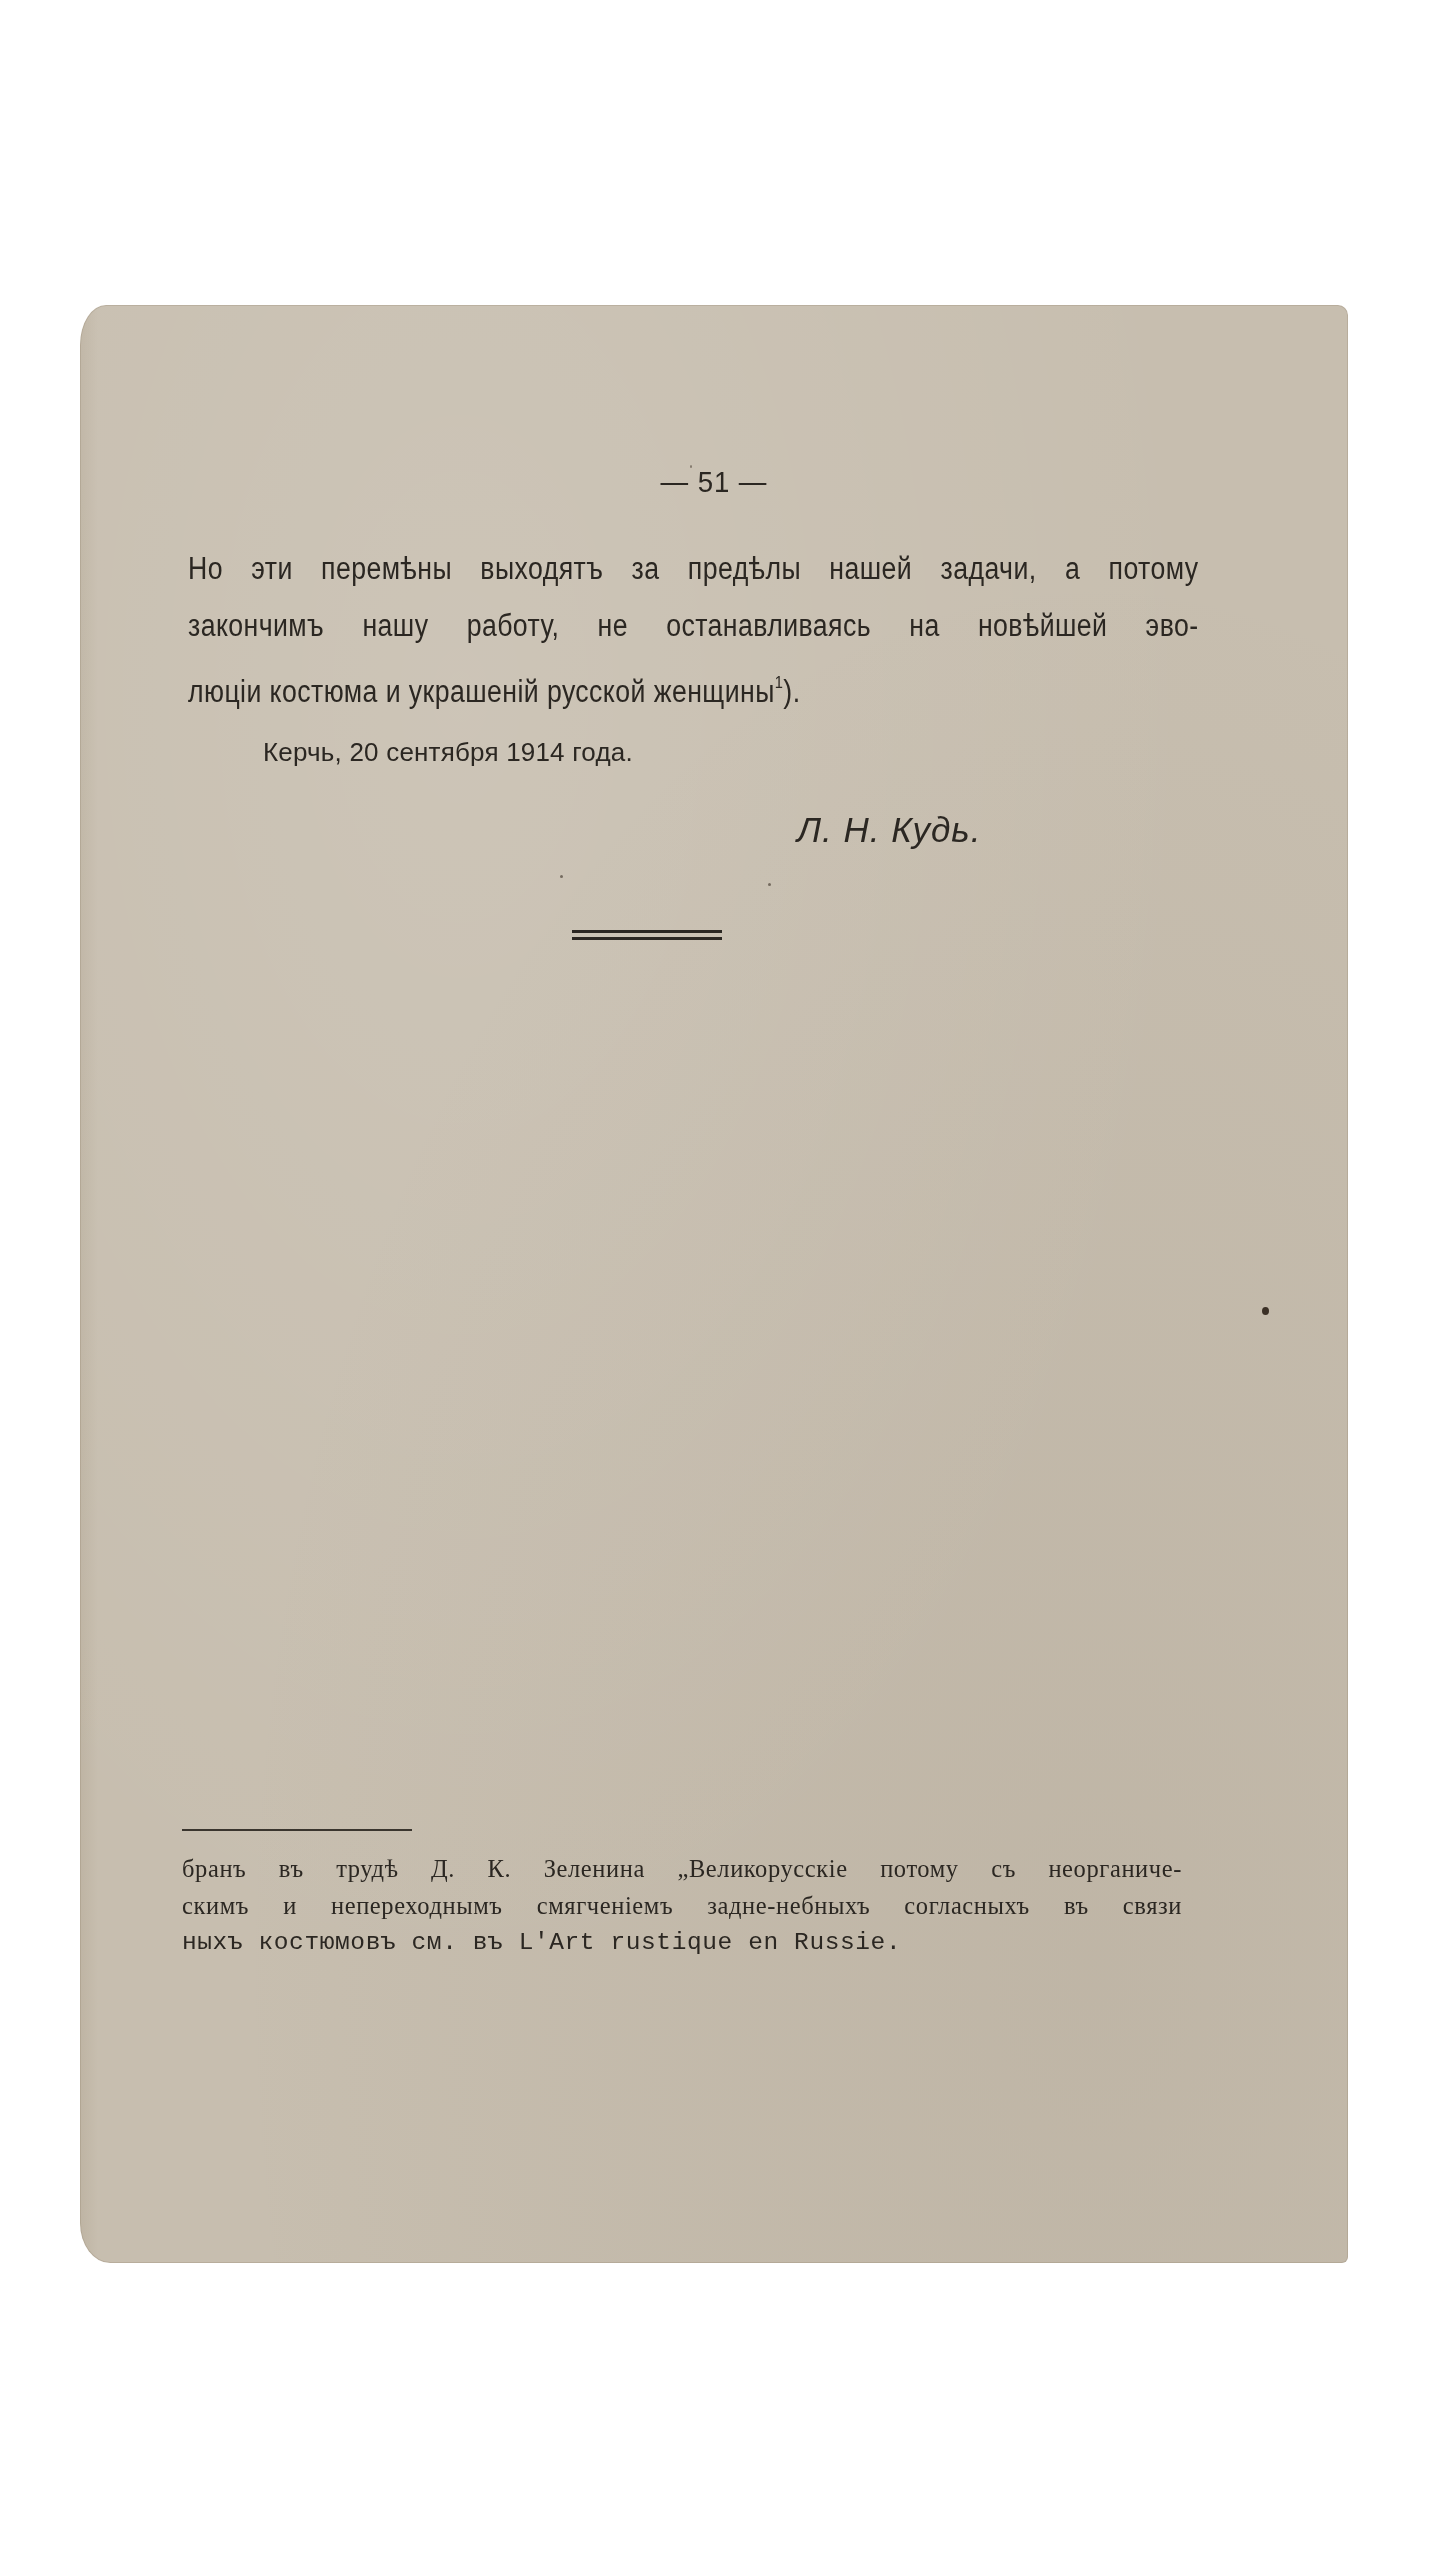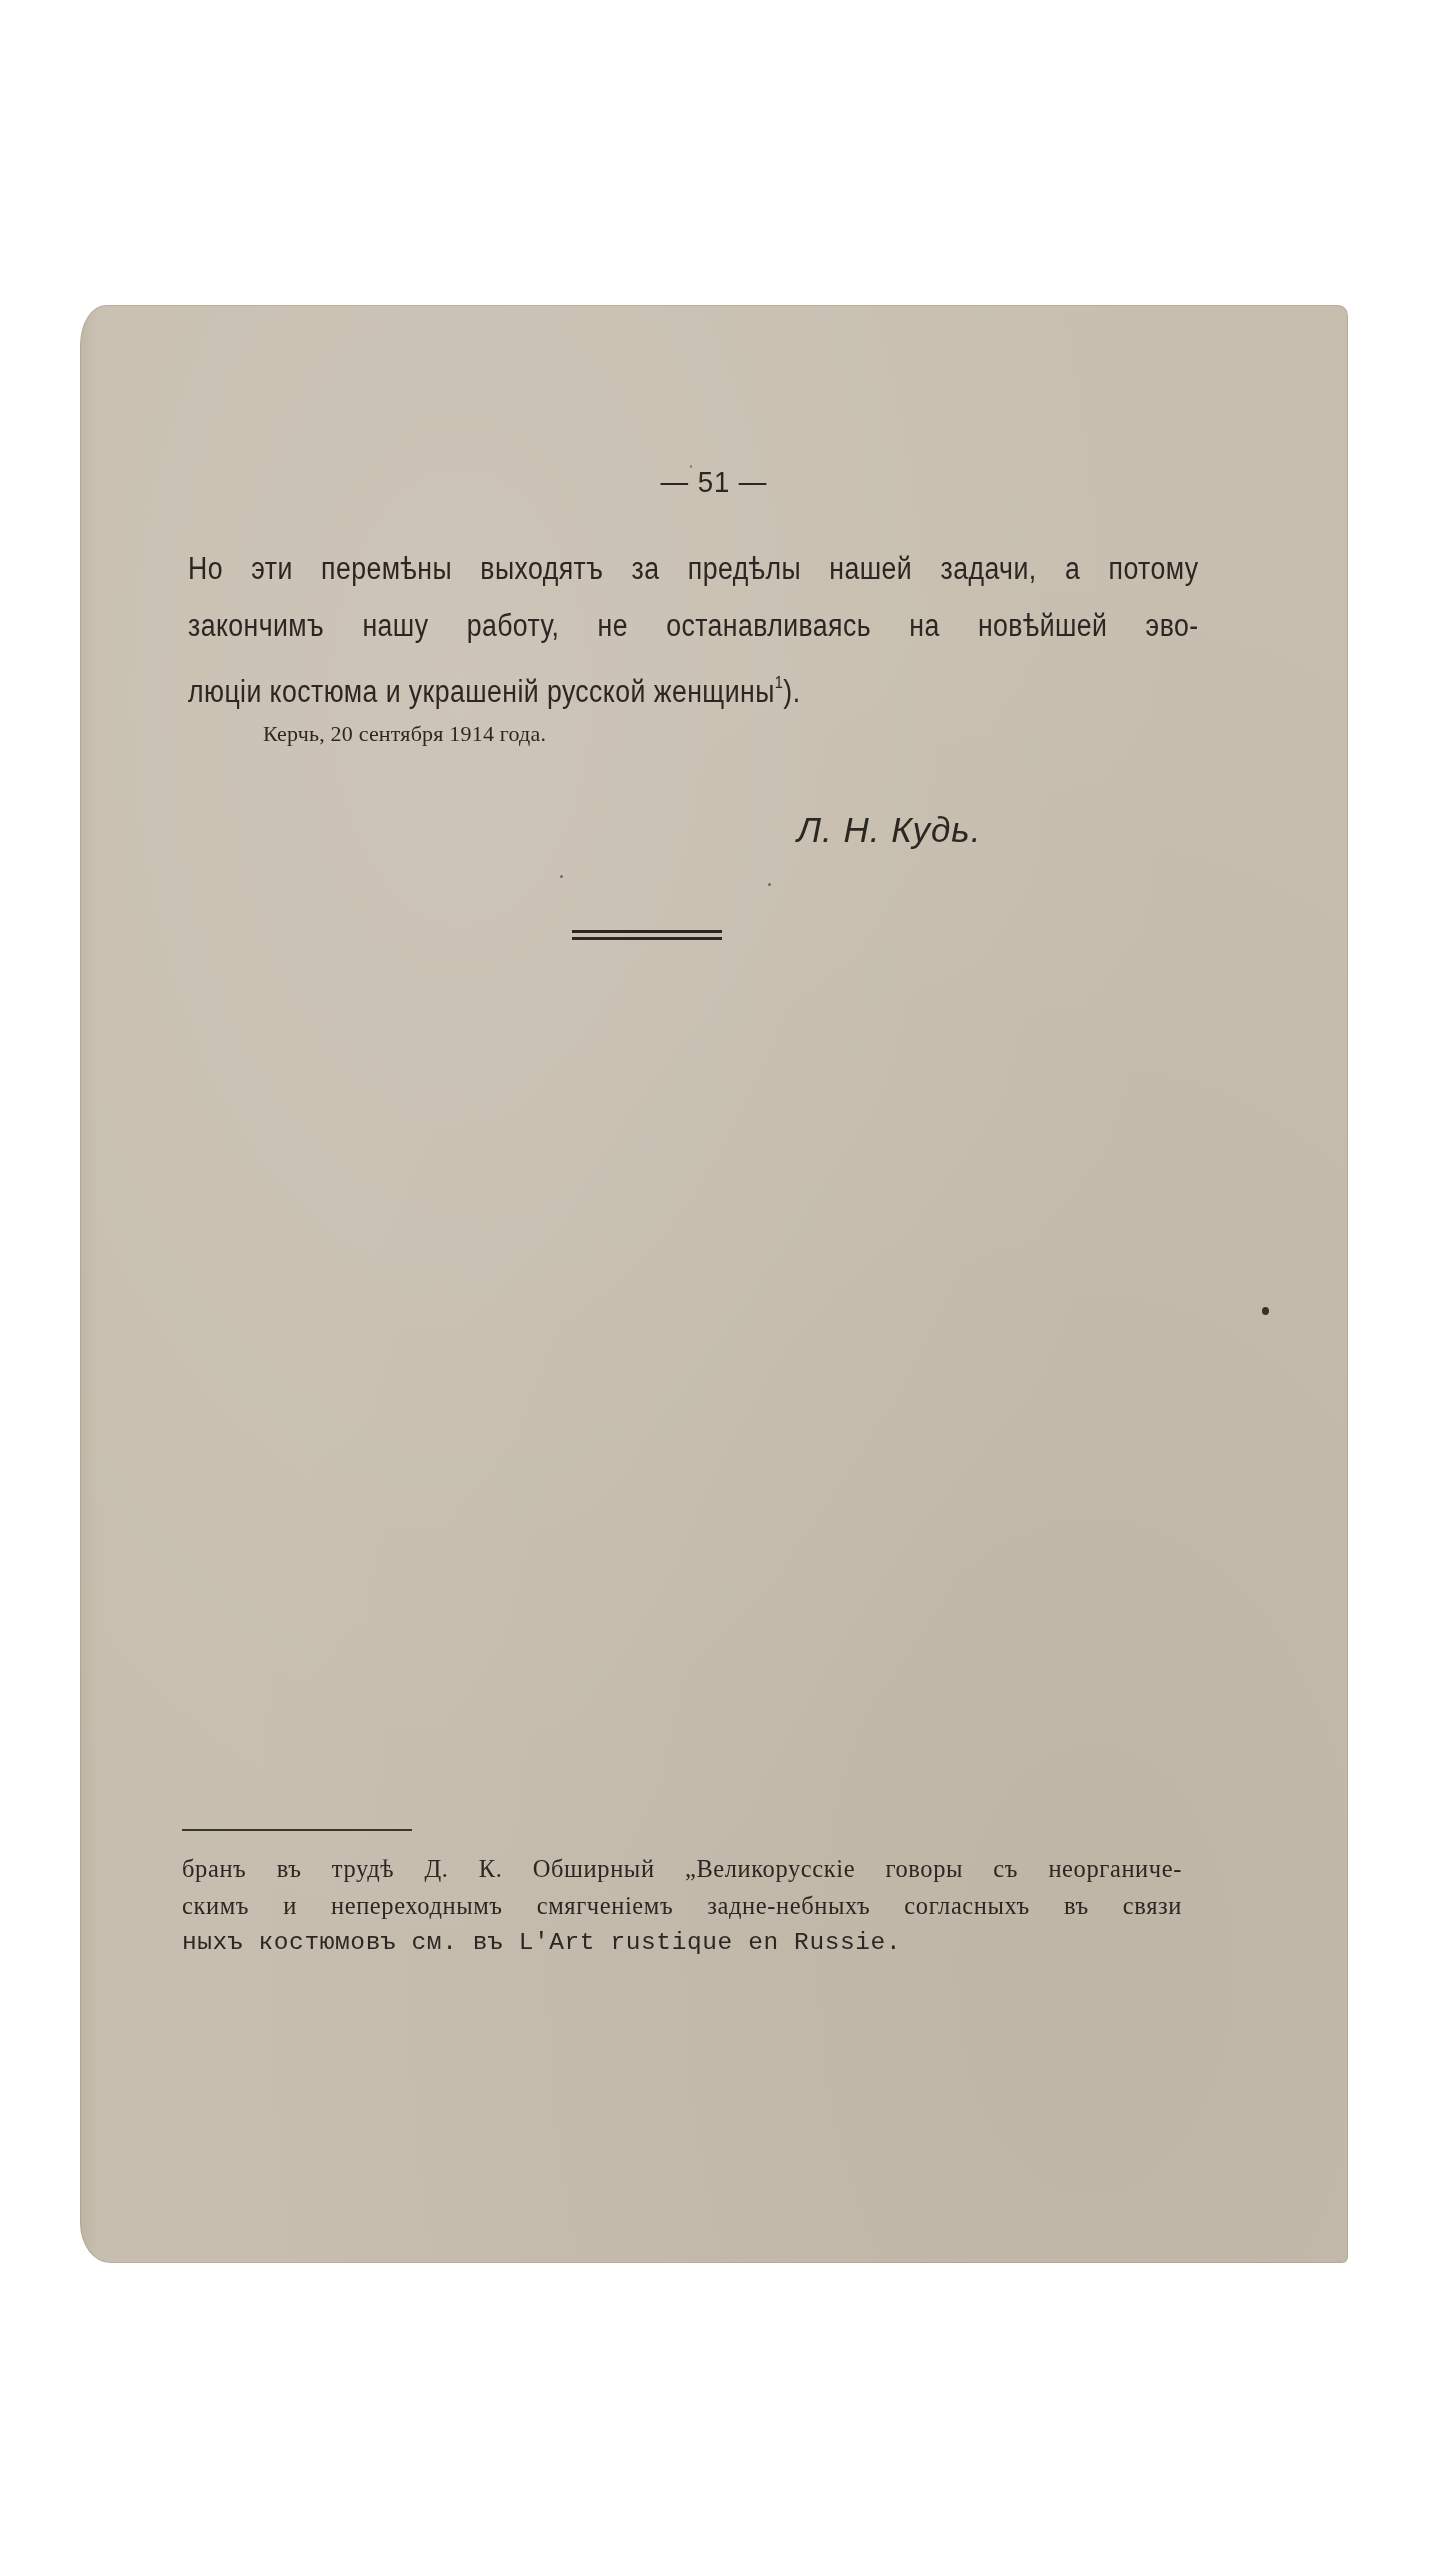--- a/index.html
+++ b/index.html
@@ -73,23 +73,23 @@
     .body-line.last {
       text-align-last: left;
     }
     .sup {
       font-size: 17px;
       vertical-align: 14px;
     }
     .place-date {
       position: absolute;
       left: 183px;
-      top: 416px;
-      font-family: Liberation Serif, serif;
-      font-size: 22px;
+      top: 432px;
+      font-family: Liberation Sans, sans-serif;
+      font-size: 26px;
       letter-spacing: 0.2px;
     }
     .signature {
       position: absolute;
       left: 717px;
       top: 505px;
       font-family: "Liberation Sans", sans-serif;
       font-style: italic;
       font-size: 35px;
       letter-spacing: 1px;
@@ -163,21 +163,21 @@
 
   <div class="place-date">Керчь, 20 сентября 1914 года.</div>
 
   <div class="signature">Л. Н. Кудь.</div>
 
   <div class="double-rule"></div>
 
   <div class="footnote-rule"></div>
 
   <div class="footnote">
-    <div class="fn-line">бранъ въ трудѣ Д. К. Обширный „Великорусскіе говоры съ неорганиче-</div>
+    <div class="fn-line">бранъ въ трудѣ Д. К. Зеленина „Великорусскіе потому съ неорганиче-</div>
     <div class="fn-line">скимъ и непереходнымъ смягченіемъ задне-небныхъ согласныхъ въ связи</div>
     <div class="fn-line last">ныхъ костюмовъ см. въ L'Art rustique en Russie.</div>
   </div>
 
   <div class="speck" style="left:1182px; top:1002px; width:7px; height:8px;"></div>
   <div class="speck" style="left:480px; top:570px; width:3px; height:3px; opacity:0.6;"></div>
   <div class="speck" style="left:688px; top:578px; width:3px; height:3px; opacity:0.6;"></div>
   <div class="speck" style="left:610px; top:160px; width:2px; height:3px; opacity:0.5;"></div>
 </div>
 

